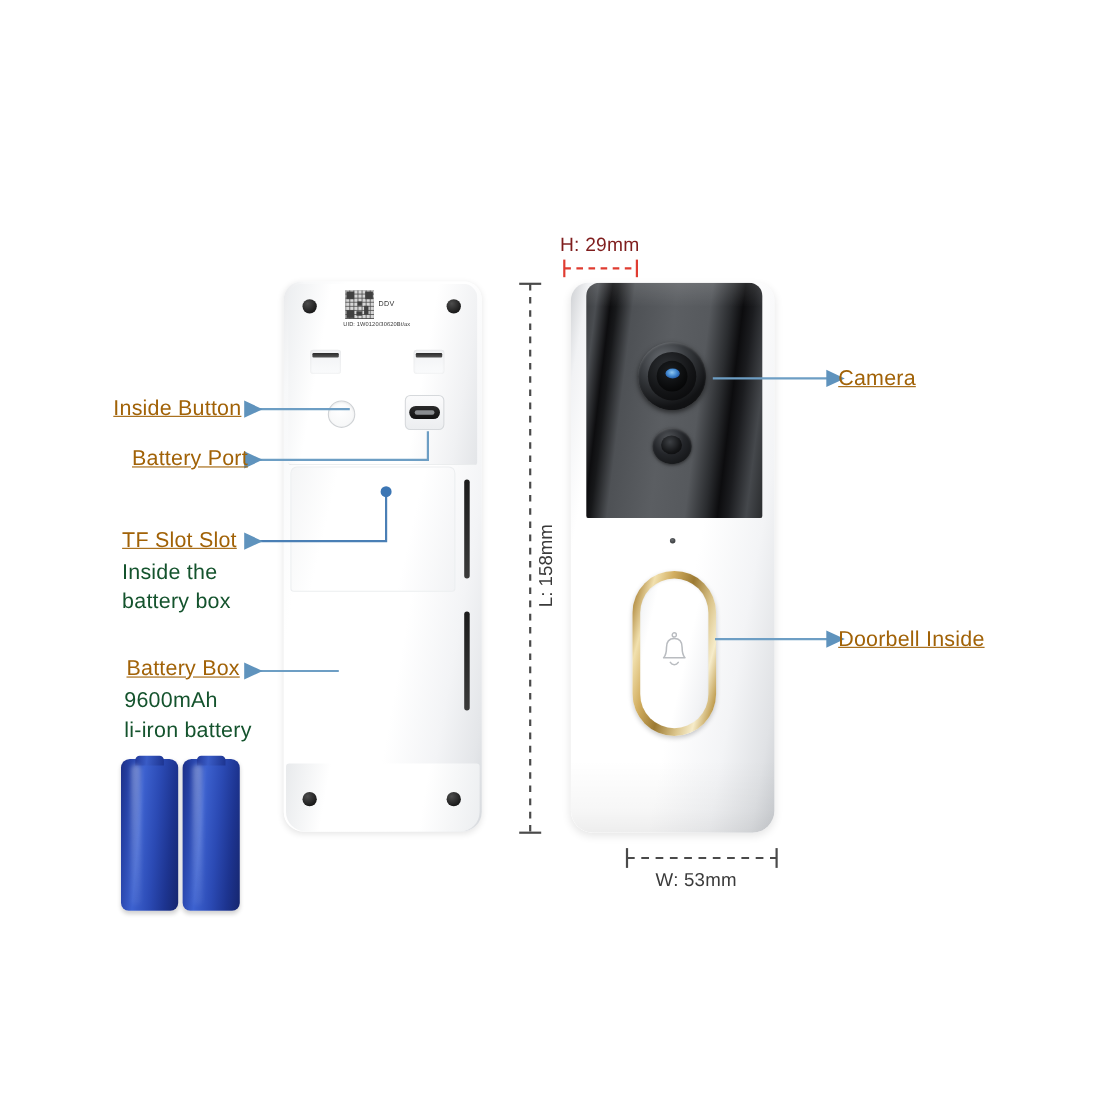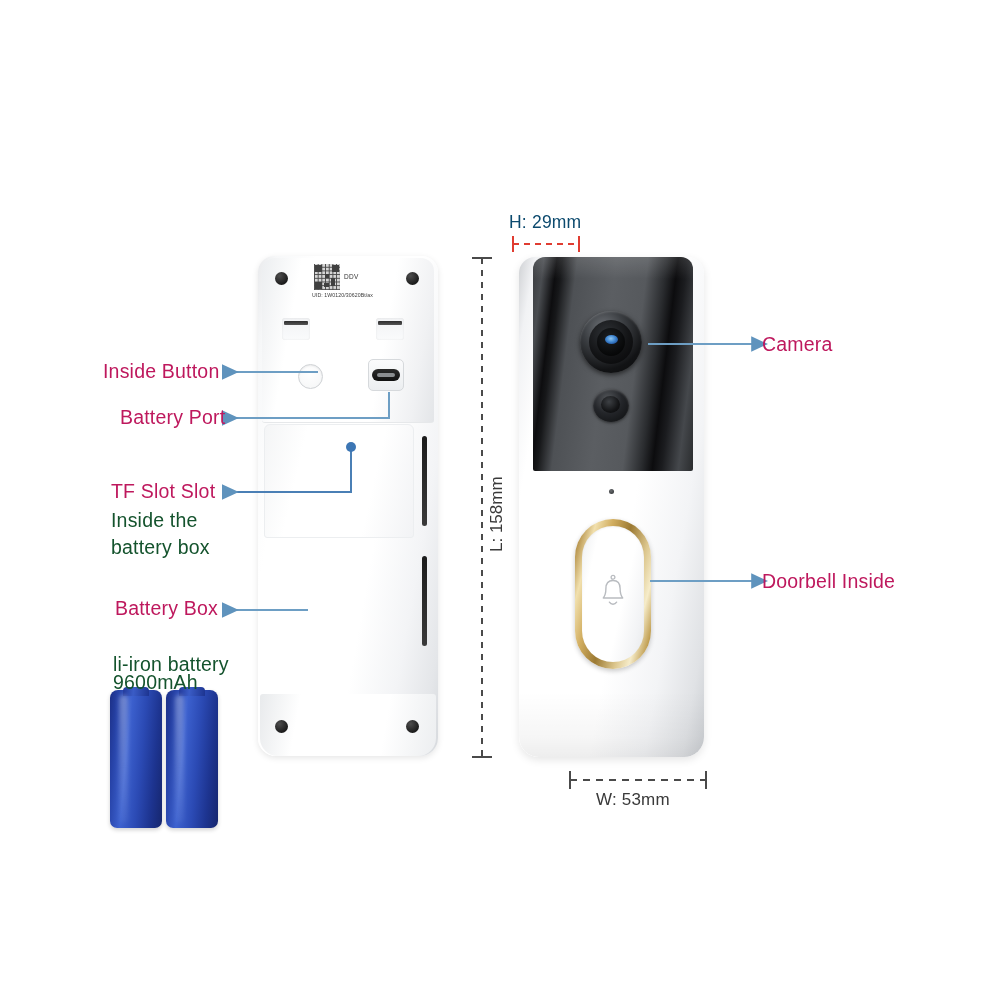--- a/index.html
+++ b/index.html
@@ -21,28 +21,29 @@
   
   .label {
     position: absolute;
     font-family: "Liberation Sans", sans-serif;
     white-space: nowrap;
     color: #231f20;
     letter-spacing: .2px;
   }
   .label.callout {
     font-size: 19.5px;
-    color: #be185d;
+    color: #a16207;
+    text-decoration: underline;
   }
   .label.red {
     color: #14532d;
     font-size: 19.5px;
   }
   .label.dim-red {
-    color: #0c4a6e;
+    color: #7f1d1d;
     font-size: 17.5px;
   }
   .label.dim-dark {
     color: #3a3a3a;
     font-size: 17px;
   }
 
   
   .svg-layer {
     position: absolute;
@@ -591,21 +592,21 @@
 
   <div class="label callout" style="left:120px; top:406px;">Battery Port</div>
 
   <div class="label callout" style="left:111px; top:480px;">TF Slot Slot</div>
 
   <div class="label red" style="left:111px; top:509px;">Inside the</div>
   <div class="label red" style="left:111px; top:536px;">battery box</div>
 
   <div class="label callout" style="left:115px; top:597px;">Battery Box</div>
 
-  <div class="label red" style="left:113px; top:626px;margin-top:45px;">9600mAh</div>
+  <div class="label red" style="left:113px; top:626px;">9600mAh</div>
   <div class="label red" style="left:113px; top:653px;">li-iron battery</div>
 
   <div class="label callout" style="left:762px; top:333px;">Camera</div>
 
   <div class="label callout" style="left:762px; top:570px;">Doorbell Inside</div>
 
   <div class="label dim-red" style="left:509px; top:212px;">H: 29mm</div>
 
   <div class="dim-text-vert" style="left:487px; top:552px;">L: 158mm</div>
 

